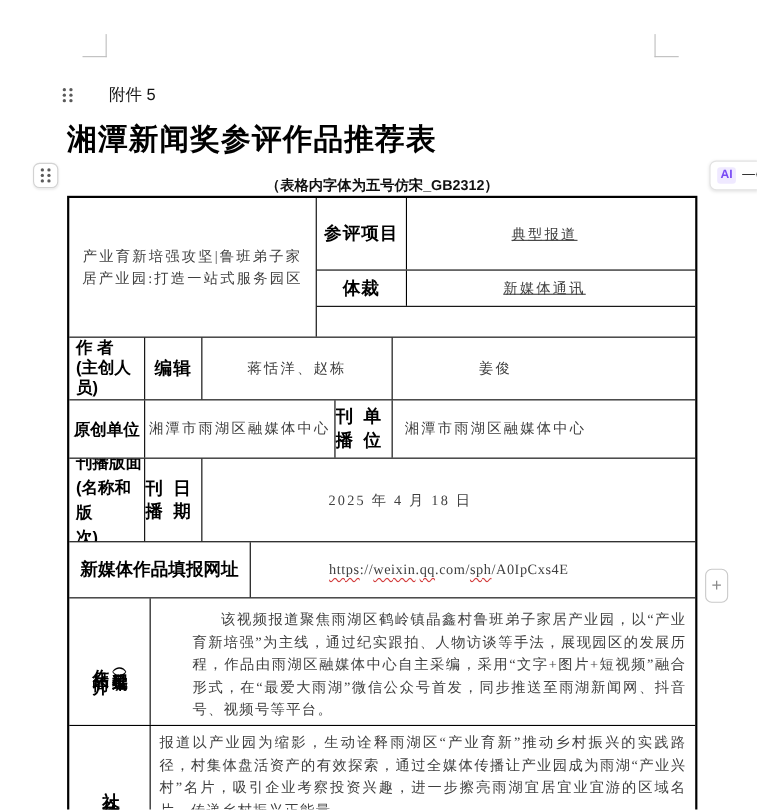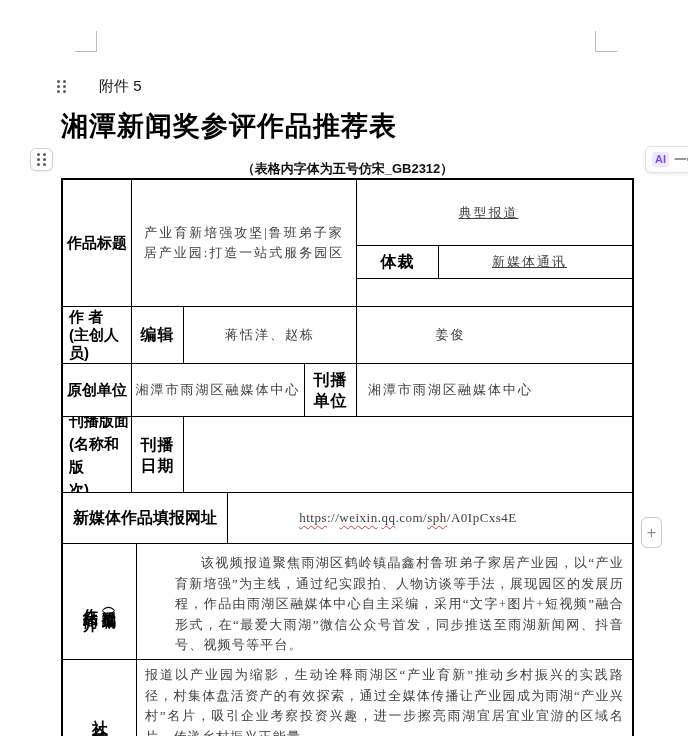--- a/index.html
+++ b/index.html
@@ -46,21 +46,21 @@
       align-items:center;justify-content:center;overflow:hidden;}
   .cell.nbr{border-right:none;}
   .w69{flex:0 0 69px;} .w225{flex:0 0 225px;} .w173{flex:0 0 173px;}
   .w52{flex:0 0 52px;} .w82{flex:0 0 82px;} .w165{flex:0 0 165px;} .w74{flex:0 0 74px;}
   .grow{flex:1 1 auto;}
 
   .hlabel{font-weight:bold;font-size:16px;color:#000;letter-spacing:1px;}
   .hlabel-sm{font-weight:bold;font-size:15px;color:#000;}
   .lines{flex-direction:column;align-items:flex-start;justify-content:center;
       padding-left:6px;line-height:18px;}
-  .lines2{flex-direction:column;align-items:center;justify-content:center;line-height:21px;}
+  .lines2{flex-direction:row;align-items:center;justify-content:center;line-height:21px;}
   .lines .ln3{line-height:23px;}
 
   .val{font-size:13px;color:#3f3f3f;letter-spacing:2px;
       font-family:"Liberation Serif",serif;}
   .val.center-text{text-align:center;line-height:20px;padding:0 10px;}
   .shiftL{padding-right:88px;}
   .shiftS{padding-right:12px;text-decoration:underline;}
 
   .subcol{flex:1 1 auto;display:flex;flex-direction:column;}
   .subrow{display:flex;border-bottom:1px solid #000;box-sizing:border-box;}
@@ -118,24 +118,24 @@
   <span class="ai-label">一键</span>
 </div>
 
 <button class="add-btn">
   <span>+</span>
 </button>
 
 <div class="doc-table">
 
   <div class="trow" style="height:127px;">
-    <div class="cell w69 hlabel-sm">作品标题</div>
     <div class="cell w225 val center-text">产业育新培强攻坚|鲁班弟子家居产业园:打造一站式服务园区</div>
     <div class="subcol">
       <div class="subrow" style="height:66px;">
+        <div class="cell w82 hlabel">参评项目</div>
         <div class="cell grow nbr val shiftS">典型报道</div>
       </div>
       <div class="subrow" style="height:33px;">
         <div class="cell w82 hlabel">体裁</div>
         <div class="cell grow nbr val shiftS">新媒体通讯</div>
       </div>
       <div class="subrow">
         <div class="cell grow nbr val"></div>
       </div>
     </div>
@@ -165,20 +165,21 @@
   <div class="trow" style="height:76px;">
     <div class="cell w69 hlabel-sm lines">
       <span class="ln3">刊播版面</span>
       <span class="ln3">(名称和版</span>
       <span class="ln3">次)</span>
     </div>
     <div class="cell w52 hlabel lines2">
       <span>刊播</span>
       <span>日期</span>
     </div>
+    <div class="cell grow nbr val shiftL">2025 年 4 月 18 日</div>
   </div>
 
   <div class="trow" style="height:51px;">
     <div class="cell w165 hlabel" style="letter-spacing:0;">新媒体作品填报网址</div>
     <div class="cell grow nbr url" style="padding-right:44px;">
       <span>
         <span class="wavy">https</span><span>://</span><span class="wavy">weixin</span><span>.</span><span class="wavy">qq</span><span>.com/</span><span class="wavy">sph</span><span>/A0IpCxs4E</span>
       </span>
     </div>
   </div>

